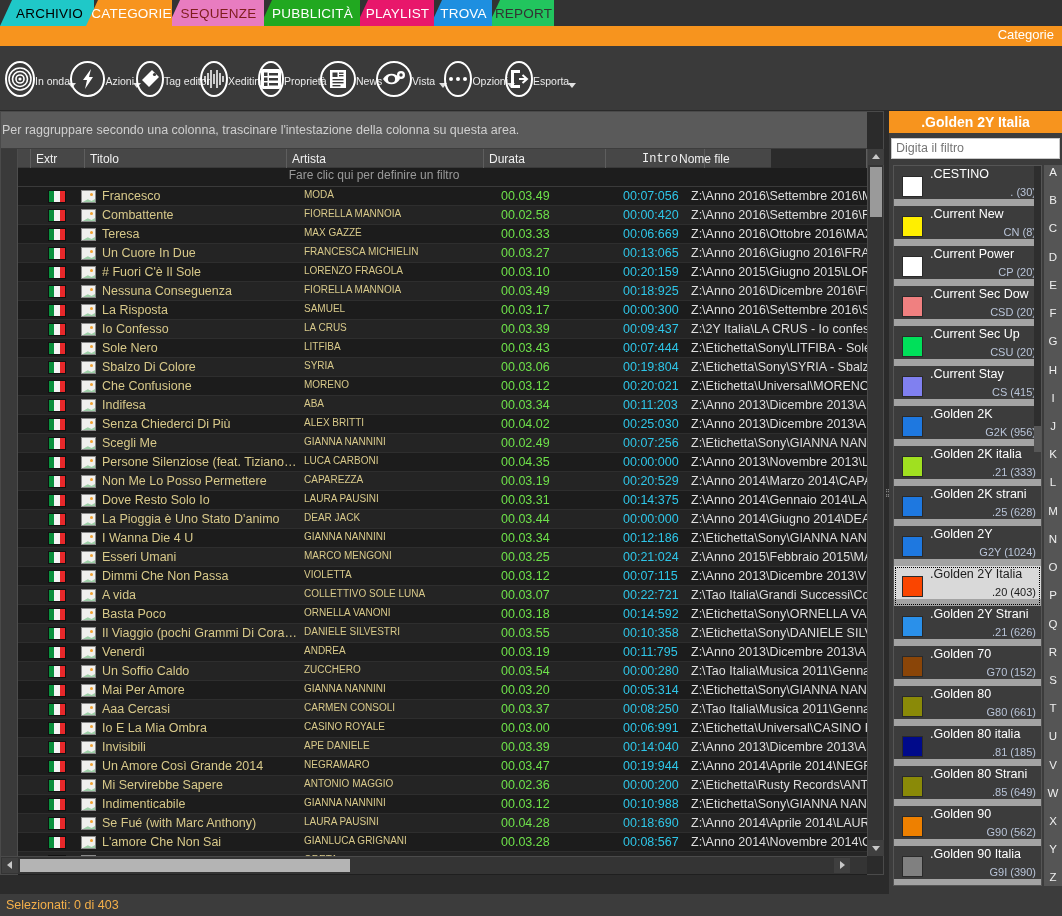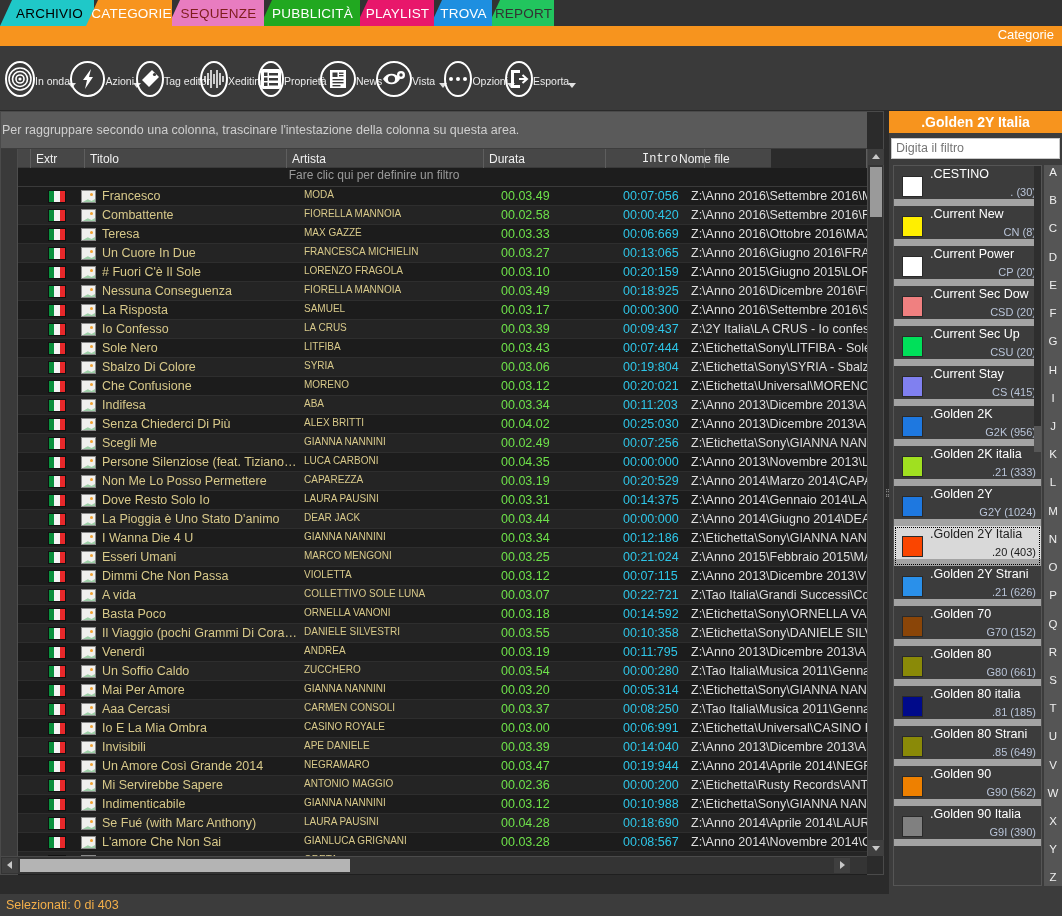--- a/index.html
+++ b/index.html
@@ -742,20 +742,25 @@
       </div>
       <div class="cat">
         <div class="catsw" style="background: rgb(30, 120, 224);"></div>
         <div class="catname">.Golden 2K</div>
         <div class="catcode">G2K (956)</div>
       </div>
       <div class="cat">
         <div class="catsw" style="background: rgb(160, 224, 32);"></div>
         <div class="catname">.Golden 2K italia</div>
         <div class="catcode">.21 (333)</div>
+      </div>
+      <div class="cat">
+        <div class="catsw" style="background: rgb(30, 120, 224);"></div>
+        <div class="catname">.Golden 2K strani</div>
+        <div class="catcode">.25 (628)</div>
       </div>
       <div class="cat">
         <div class="catsw" style="background: rgb(30, 120, 224);"></div>
         <div class="catname">.Golden 2Y</div>
         <div class="catcode">G2Y (1024)</div>
       </div>
       <div class="cat sel">
         <div class="catsw" style="background: rgb(250, 69, 0);"></div>
         <div class="catname">.Golden 2Y Italia</div>
         <div class="catcode">.20 (403)</div>

